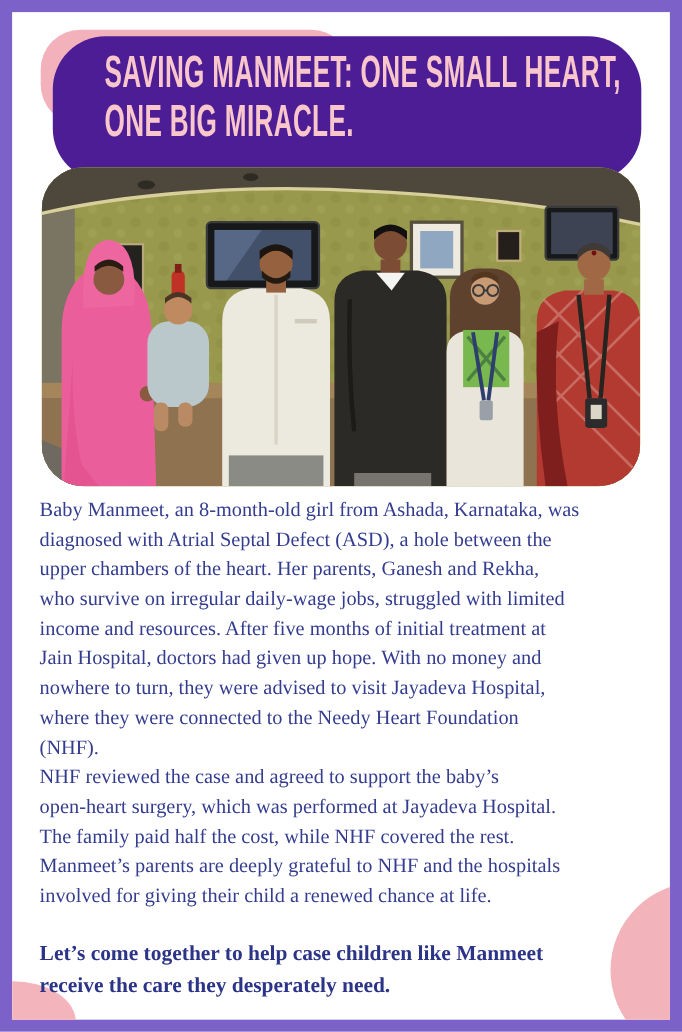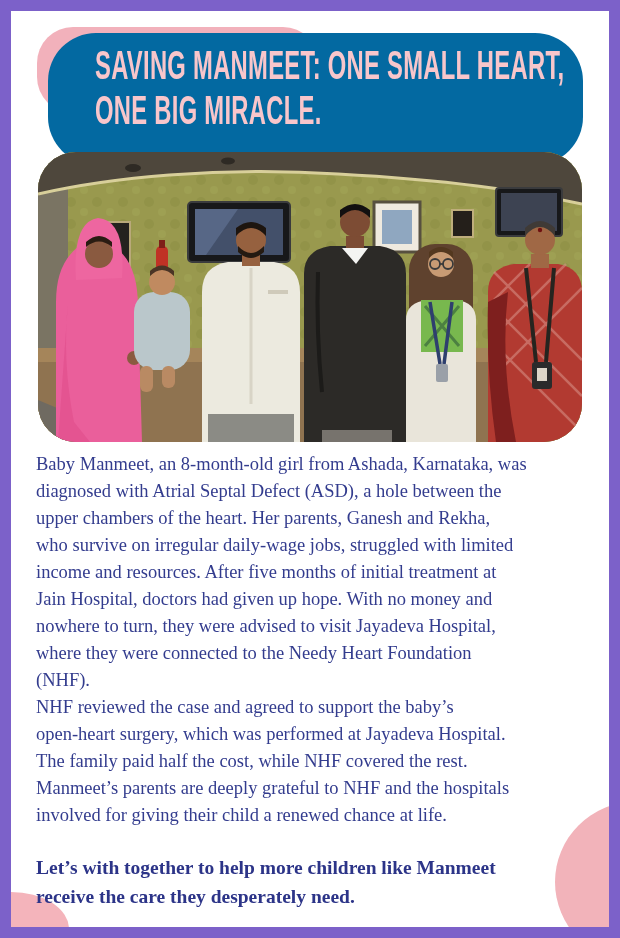--- a/index.html
+++ b/index.html
@@ -27,21 +27,21 @@
     background:#f4b4bb;
     border-top-right-radius:100% 100%;
   }
   .accent-bottom-right{
     position:absolute;left:544px;top:791px;width:160px;height:160px;
     background:#f2b3ba;border-radius:50%;
   }
   
   .banner{
     position:absolute;left:37px;top:22px;width:535px;height:132px;
-    background:#0369a1;border-radius:48px;
+    background:#4c1d95;border-radius:48px;
     padding:10px 0 4px 47px;box-sizing:border-box;
   }
   .title-line{
     white-space:nowrap;
     font-weight:bold;
     font-size:41px;line-height:45px;
     letter-spacing:0.5px;
     color:#f8c6cb;
     transform:scaleX(0.58);
     transform-origin:0 50%;
@@ -206,18 +206,18 @@
 income and resources. After five months of initial treatment at
 Jain Hospital, doctors had given up hope. With no money and
 nowhere to turn, they were advised to visit Jayadeva Hospital,
 where they were connected to the Needy Heart Foundation
 (NHF).</p>
       <p>NHF reviewed the case and agreed to support the baby’s
 open-heart surgery, which was performed at Jayadeva Hospital.
 The family paid half the cost, while NHF covered the rest.
 Manmeet’s parents are deeply grateful to NHF and the hospitals
 involved for giving their child a renewed chance at life.</p>
-      <p class="cta">Let’s with together to help more children like Manmeet
+      <p class="cta">Let’s come together to help case children like Manmeet
 receive the care they desperately need.</p>
     </div>
 
   </div>
 </div>
 
 </body></html>

